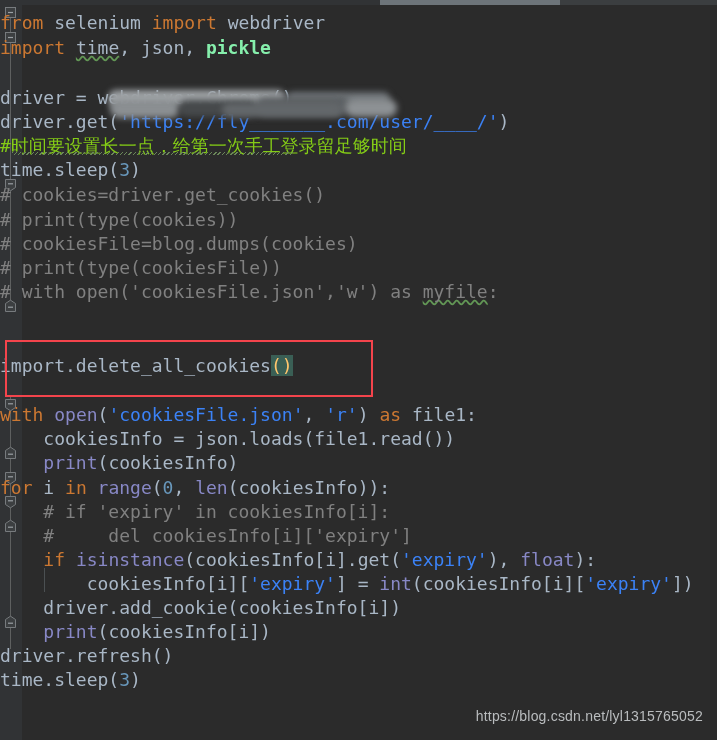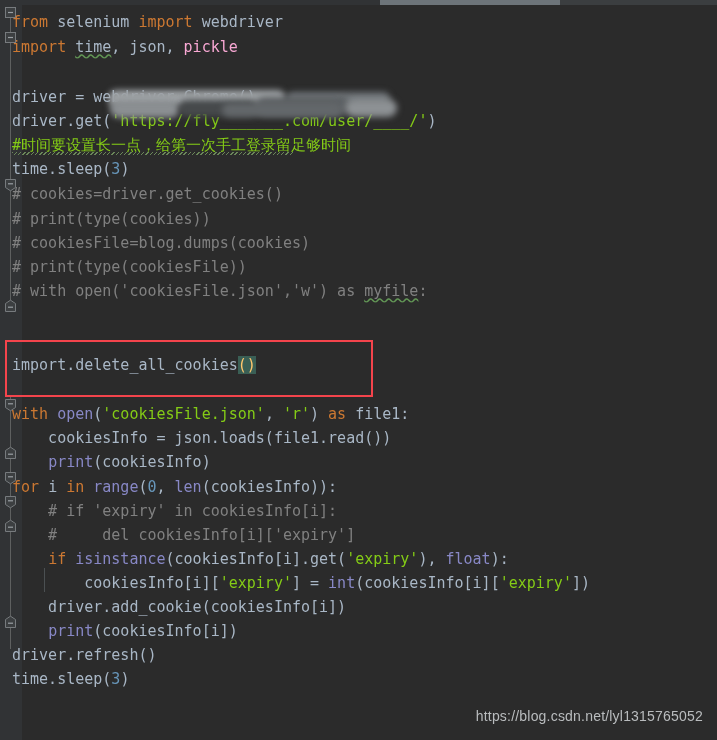--- a/index.html
+++ b/index.html
@@ -74,38 +74,38 @@
   
   #code {
     position: absolute;
     left: 0; top: 5px;
     width: 717px;
     height: 735px;
     z-index: 10;
   }
   .line {
     position: absolute;
-    left: 12px;
+    left: 0;
     height: 25px;
     line-height: 25px;
-    font-size: 15px;
+    font-size: 18px;
     white-space: pre;
     color: #a9b7c6;
     letter-spacing: 0px;
   }
 
   
   .kw      { color: #cc7832; }          
   .bi      { color: #8888c6; }          
   .id      { color: #a9b7c6; }
-  .str     { color: #84cc16; }
+  .str     { color: #3b82f6; }
   .num     { color: #6897bb; }
   .cmt     { color: #808080; }
   .cmt-cn  { color: #84cc16; }
-  .dim     { color: #f9a8d4; }          
+  .dim     { color: #86efac; font-weight: bold; }          
   .paren-hl{ color: #ffc66d; background: #3a5f55; }
   .squig   { text-decoration: underline wavy #629755; text-decoration-skip-ink: none; }
 
   
   .cn-underline {
     position: absolute;
     height: 3px;
     background: repeating-linear-gradient(
       135deg,
       #6a8759 0px, #6a8759 1px,

